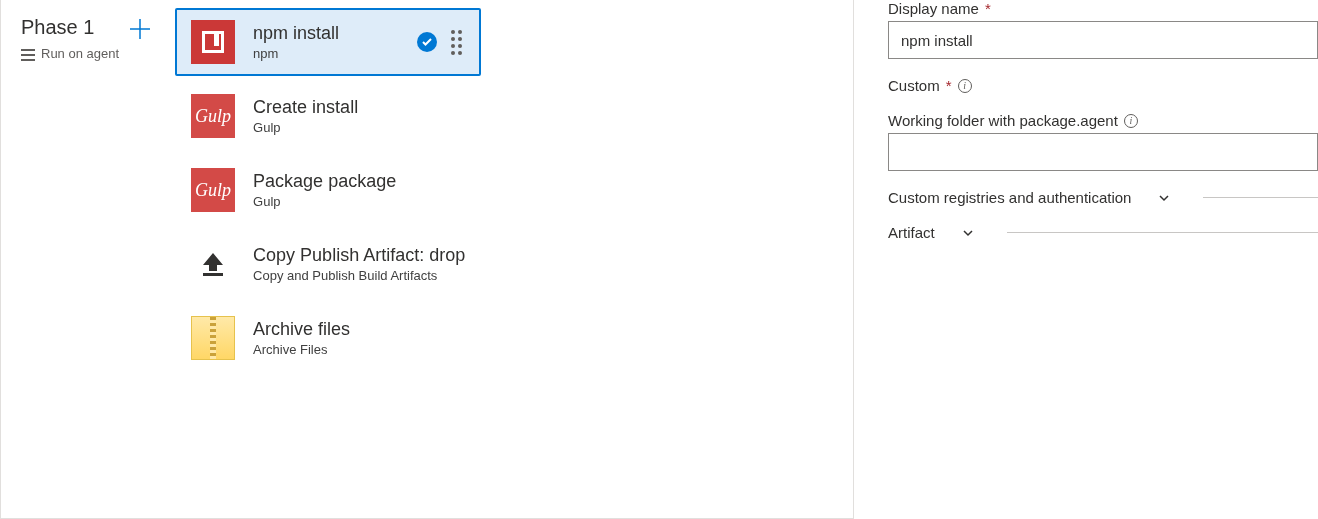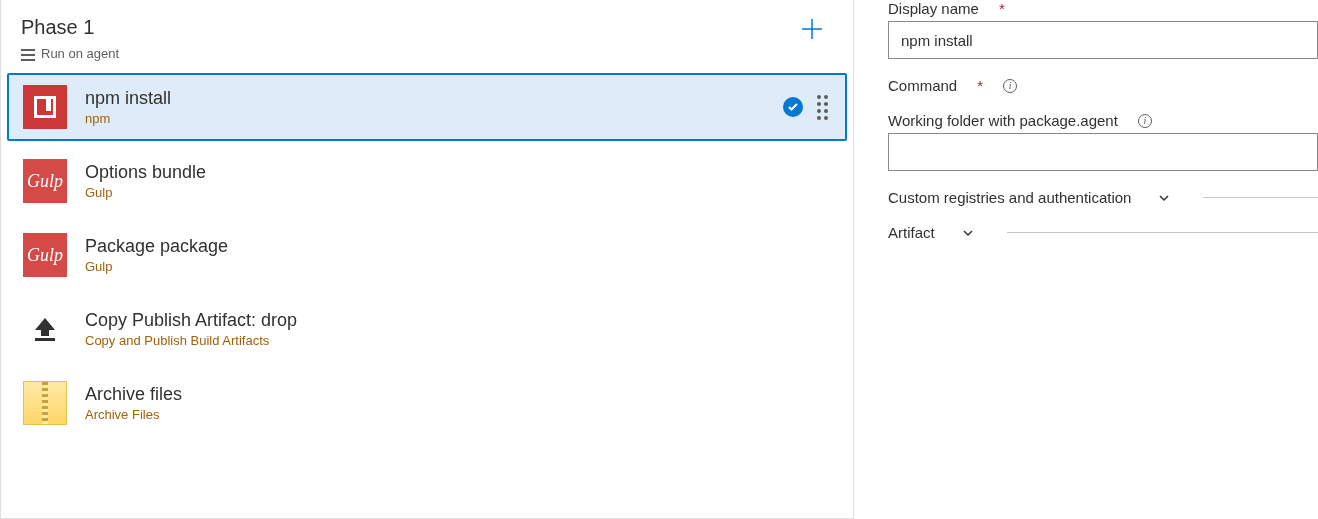--- a/index.html
+++ b/index.html
@@ -1,18 +1,18 @@
 <!DOCTYPE html>
 <html><head>
 <meta charset="utf-8">
 <style>
   * { box-sizing: border-box; margin: 0; padding: 0; font-family: "Segoe UI", -apple-system, sans-serif; }
   body { background: #fff; color: #323130; font-size: 14px; width:1318px; height:519px; overflow:hidden; }
   .layout { display: flex; height: 519px; }
-  .left-pane { width: 854px; border: 1px solid #e1dfdd; border-top:none; display:flex; flex-direction:column; position:relative; padding:6px;}
+  .left-pane { width: 854px; border: 1px solid #e1dfdd; border-top:none; display:flex; flex-direction:row; position:relative; padding:6px;}
   .right-pane { flex:1; padding: 0 0 0 34px; }
 
   
   .phase-header { display:flex; align-items:flex-start; justify-content:space-between; padding: 10px 14px 10px 14px; }
   .phase-left { display:flex; flex-direction:column; }
   .phase-title { font-size:20px; font-weight:400; color:#323130; }
   .phase-sub { display:flex; align-items:flex-end; gap:6px; margin-top:7px; color:#605e5c; font-size:13px; }
   .agent-icon { width:14px; height:12px; display:inline-flex; flex-direction:column; justify-content:space-between; }
   .agent-icon span { display:block; height:2px; background:#605e5c; }
   .add-btn { color:#0078d4; font-size:28px; font-weight:300; line-height:1; padding:0 8px; cursor:pointer; }
@@ -22,29 +22,29 @@
   .task-item { display:flex; align-items:center; padding:10px 14px; gap:18px; cursor:pointer; border:2px solid transparent; border-radius:2px;}
   .task-item.selected { background:#deecf9; border-color:#0078d4;}
   .task-icon { width:44px; height:44px; display:flex; align-items:center; justify-content:center; flex-shrink:0; }
   .task-icon.npm { background:#cb3837; color:#fff; font-weight:700; font-size:26px; }
   .task-icon.gulp { background:#d34a47; color:#fff; font-family:cursive; font-style:italic; font-size:18px; }
   .task-icon.archive { background:linear-gradient(#ffe9a8,#ffd766); border:1px solid #e6c24d; position:relative; }
   .task-icon.archive::after { content:""; position:absolute; top:0; left:50%; transform:translateX(-50%); width:6px; height:100%; background:repeating-linear-gradient(#caa23a 0 3px,#ffe9a8 3px 6px); }
   .task-icon.upload { color:#323130; }
   .task-text { flex:1; display:flex; flex-direction:column; }
   .task-title { font-size:18px; color:#323130; font-weight:400;}
-  .task-sub { font-size:13px; color:#a16207; margin-top:2px;}
+  .task-sub { font-size:13px; color:#404040; margin-top:2px;}
   .task-right { display:flex; align-items:center; gap:14px; }
   .check-badge { width:20px; height:20px; border-radius:50%; background:#0078d4; color:#fff; display:flex; align-items:center; justify-content:center; }
   .drag-handle { width:14px; height:24px; display:grid; grid-template-columns:repeat(2,4px); grid-template-rows:repeat(4,4px); gap:3px; }
   .drag-handle span { background:#605e5c; width:4px; height:4px; border-radius:50%; }
 
   
   .form-group { margin-bottom:18px; }
-  .form-label { font-size:15px; color:#323130; margin-bottom:4px; display:flex; align-items:center; gap:20px; }
+  .form-label { font-size:15px; color:#323130; margin-bottom:4px; display:flex; align-items:center; gap:6px; }
   .req { color:#a4262c; }
   .info-icon { width:14px; height:14px; border:1px solid #605e5c; border-radius:50%; display:inline-flex; align-items:center; justify-content:center; font-size:10px; color:#605e5c; font-family:Georgia,serif; font-style:italic;}
   .text-input { width:100%; height:38px; border:1px solid #8a8886; padding:0 12px; font-size:15px; background:#fff; color:#323130;}
 
   .section-row { display:flex; align-items:center; gap:26px; margin:18px 0 0 0; font-size:15px; color:#323130; cursor:pointer; }
   .section-row .chev { color:#605130; }
   .section-row .line { flex:1; height:1px; background:#c8c6c4; margin-left:6px; }
   .chev svg { display:block; }
 </style>
 </head>
@@ -101,21 +101,21 @@
               <span></span>
               <span></span>
               <span></span>
           </div>
         </div>
       </div>
 
       <div class="task-item">
         <div class="task-icon gulp">Gulp</div>
         <div class="task-text">
-          <div class="task-title">Options bundle</div>
+          <div class="task-title">Create install</div>
           <div class="task-sub">Gulp</div>
         </div>
       </div>
 
       <div class="task-item">
         <div class="task-icon gulp">Gulp</div>
         <div class="task-text">
           <div class="task-title">Package package</div>
           <div class="task-sub">Gulp</div>
         </div>
@@ -149,21 +149,21 @@
     <div class="form-group">
       <div class="form-label">
         <span>Display name</span>
         <span class="req">*</span>
       </div>
       <input class="text-input" value="npm install" style="">
     </div>
 
     <div class="form-group">
       <div class="form-label">
-        <span>Command</span>
+        <span>Custom</span>
         <span class="req">*</span>
         <span class="info-icon">i</span>
       </div>
     </div>
 
     <div class="form-group">
       <div class="form-label">
         <span>Working folder with package.agent</span>
         <span class="info-icon">i</span>
       </div>

